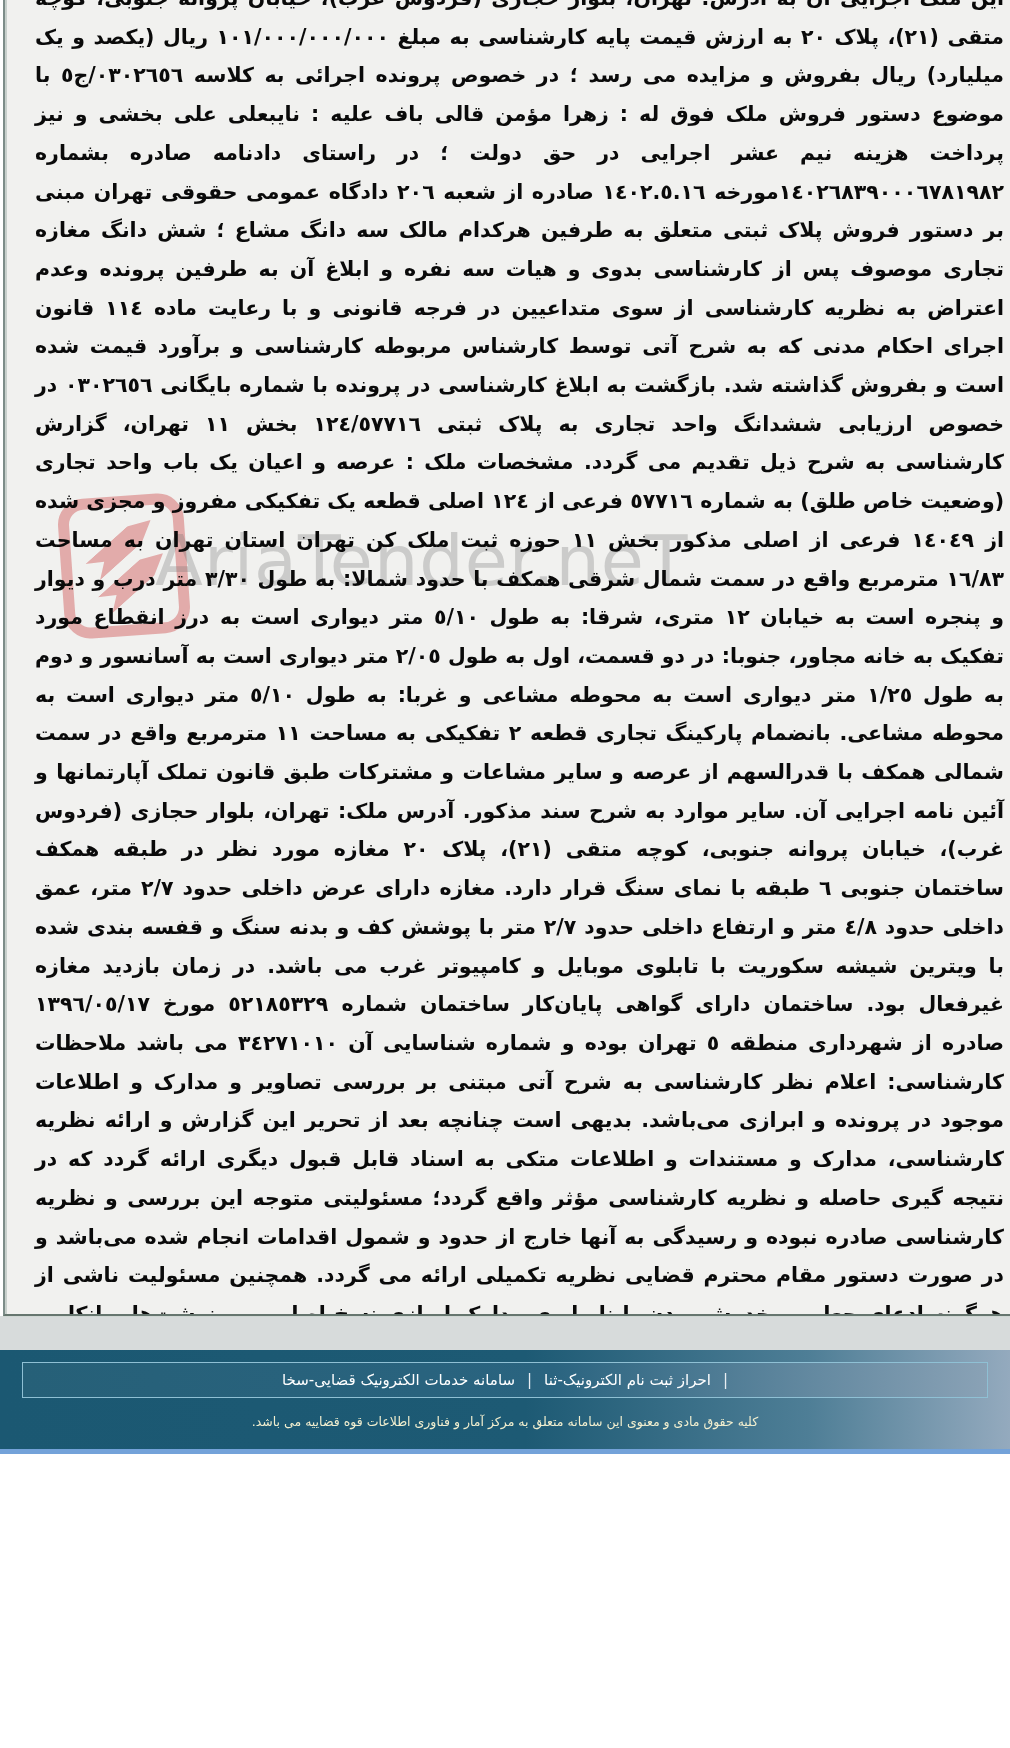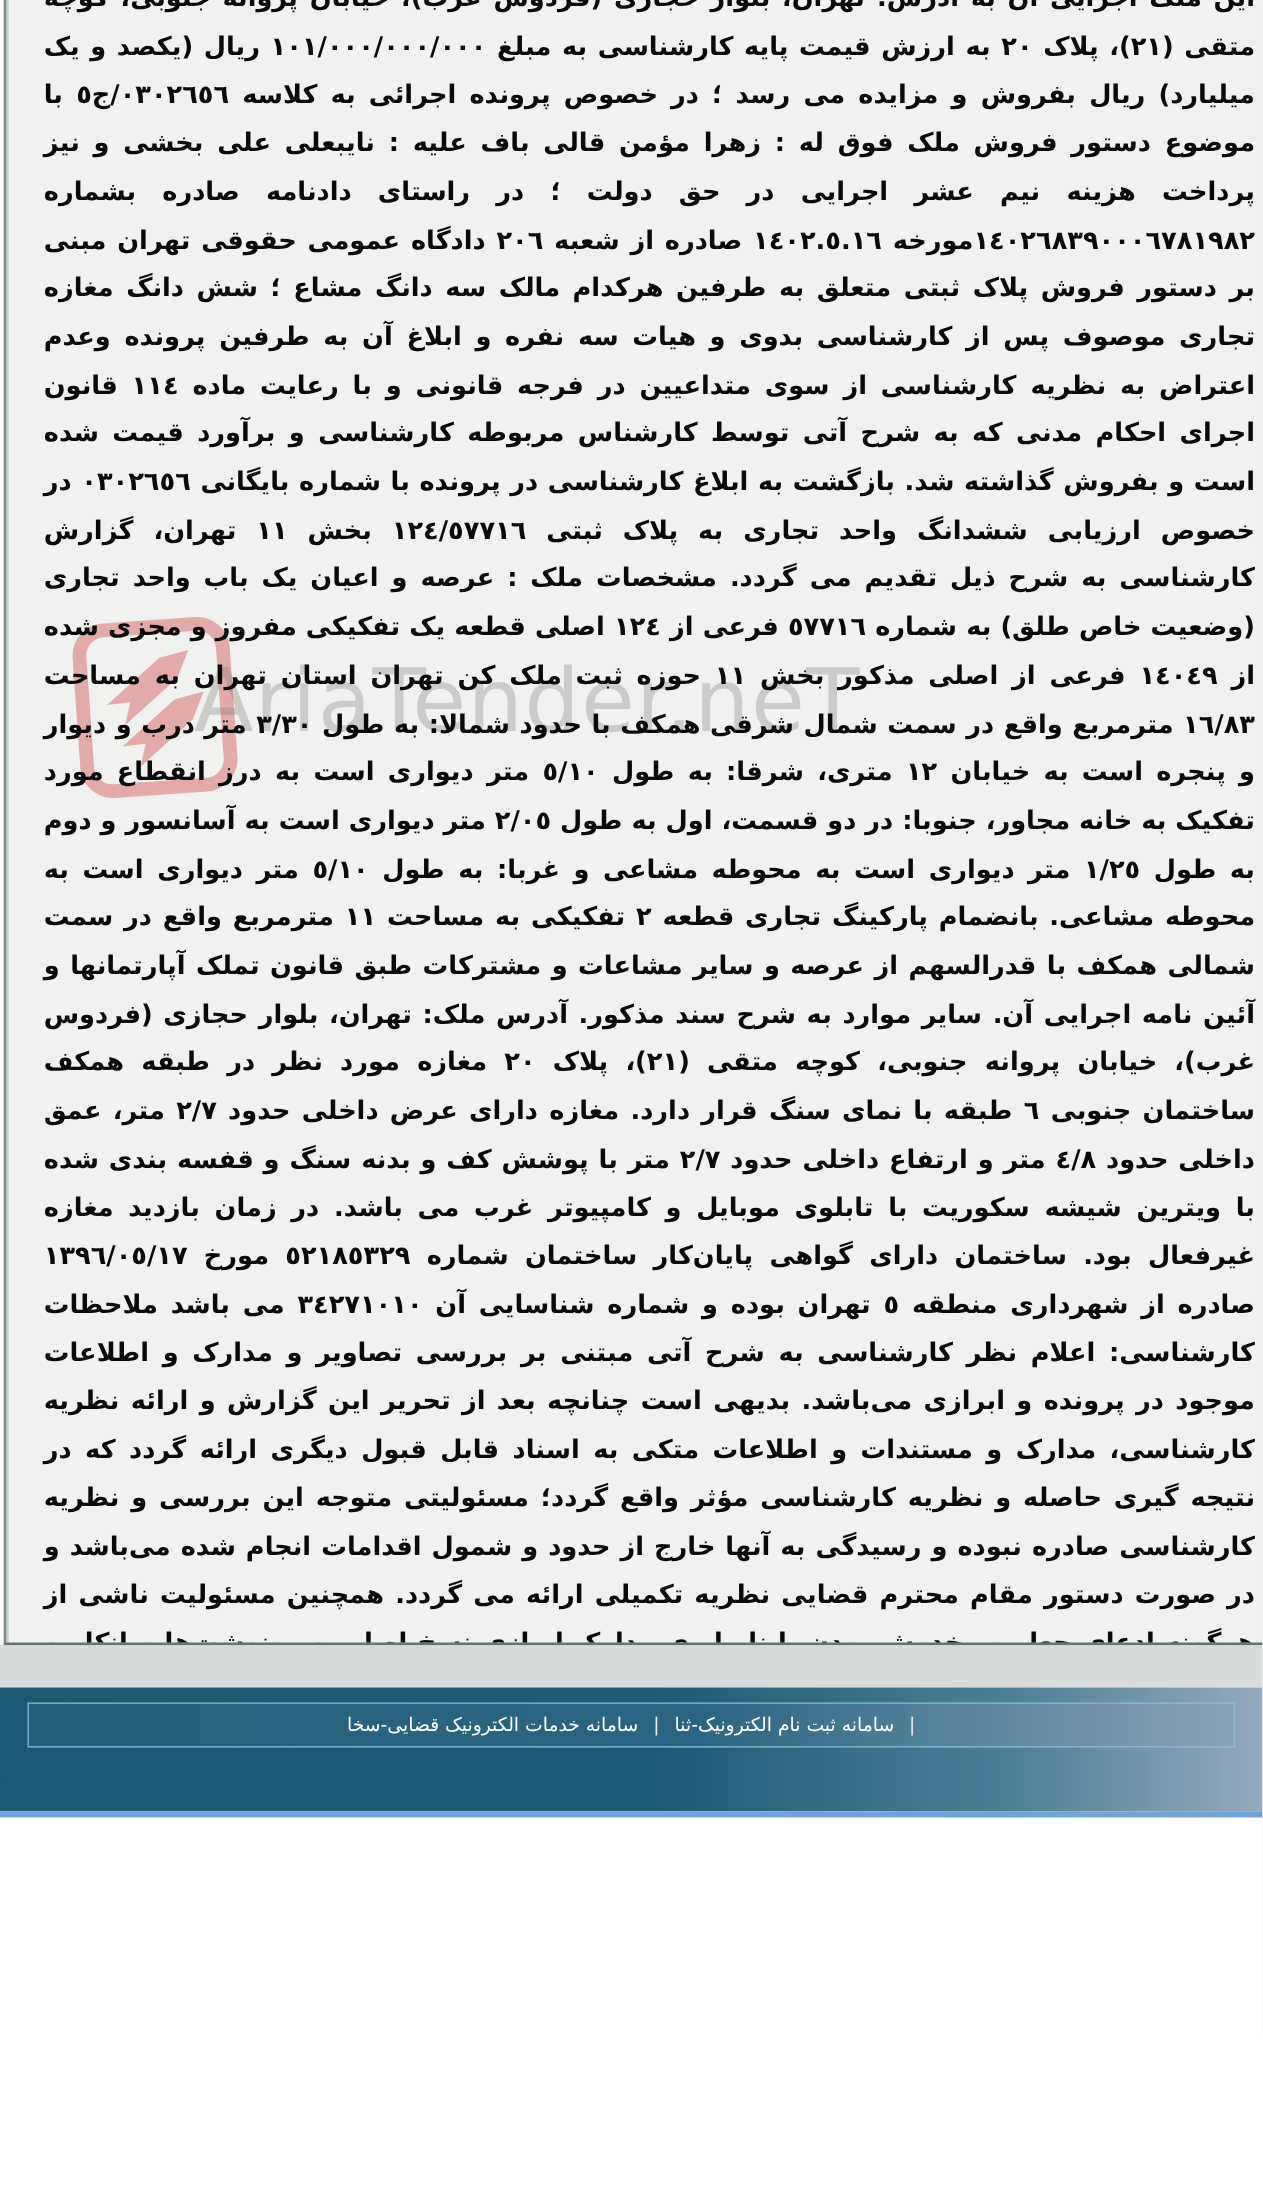--- a/index.html
+++ b/index.html
@@ -100,18 +100,19 @@
 
   </div>
 </div>
 
 <div class="gap-strip"></div>
 
 <div class="footer-band">
   <div class="links-bar">
     <span class="link">سامانه خدمات الکترونیک قضایی-سخا</span>
     <span class="sep">|</span>
-    <span class="link">سامانه ثبت نام الکترونیک-ثنا</span>
+    <span class="link">احراز ثبت نام الکترونیک-ثنا</span>
     <span class="sep">|</span>
   </div>
+  <div class="copyright">کلیه حقوق مادی و معنوی این سامانه متعلق به مرکز آمار و فناوری اطلاعات قوه قضاییه می باشد.</div>
 </div>
 
 <div class="blue-line"></div>
 
 </body></html>

